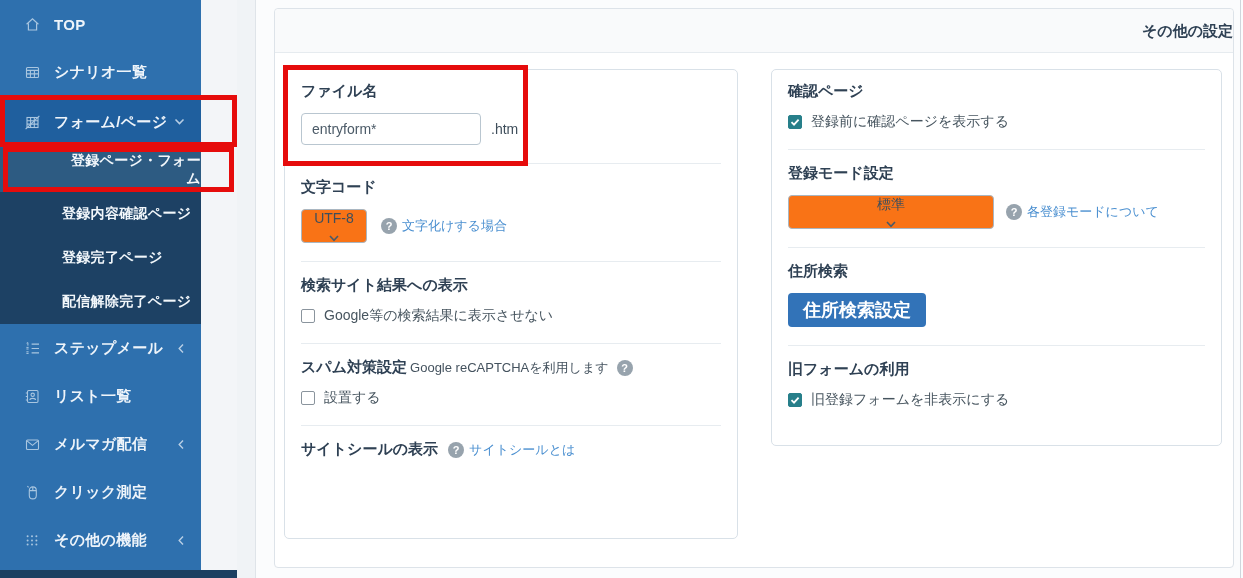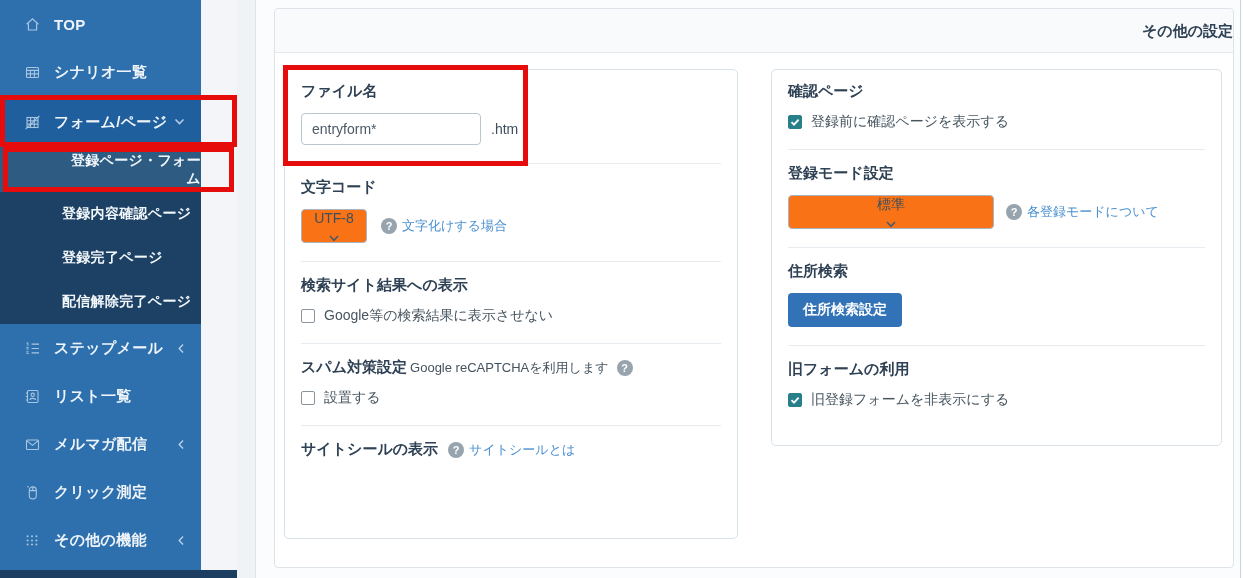--- a/index.html
+++ b/index.html
@@ -54,21 +54,21 @@
         flex:none; margin-right:9px; display:flex; align-items:center; justify-content:center; }
   .cb.checked { background:#277f8a; border-color:#277f8a; }
   .cb-label { font-size:14px; color:#47555f; }
   .help { width:16px; height:16px; border-radius:50%; background:#97a3ad; color:#fff; font-size:11px;
           font-weight:700; display:inline-flex; align-items:center; justify-content:center; flex:none;
           cursor:pointer; }
   .help-link { display:inline-flex; align-items:center; gap:5px; }
   .ml14 { margin-left:14px; } .ml12 { margin-left:12px; } .ml8 { margin-left:8px; } .ml10 { margin-left:10px; }
   .link { font-size:13px; color:#4a8fd0; cursor:pointer; }
   .sec-h .link { font-weight:400; }
-  .btn { height:34px; padding:0 15px; background:#3273b8; color:#fff; font-size:14px; font-weight:600;
+  .btn { height:34px; padding:0 15px; background:#3273b8; color:#fff; font-size:18px; font-weight:600;
          border:none; border-radius:4px; cursor:pointer; font-family:inherit; }
   .red-box { position:absolute; border:5px solid #e60c0c; z-index:10; pointer-events:none; }
   #red1 { left:0px;   top:95px;  width:237px; height:52px;  }
   #red2 { left:3px;   top:147px; width:231px; height:45px;  }
   #red3 { left:283px; top:65px;  width:245px; height:101px; }
   svg { display:block; }
 </style>
 </head>
 <body>
 

